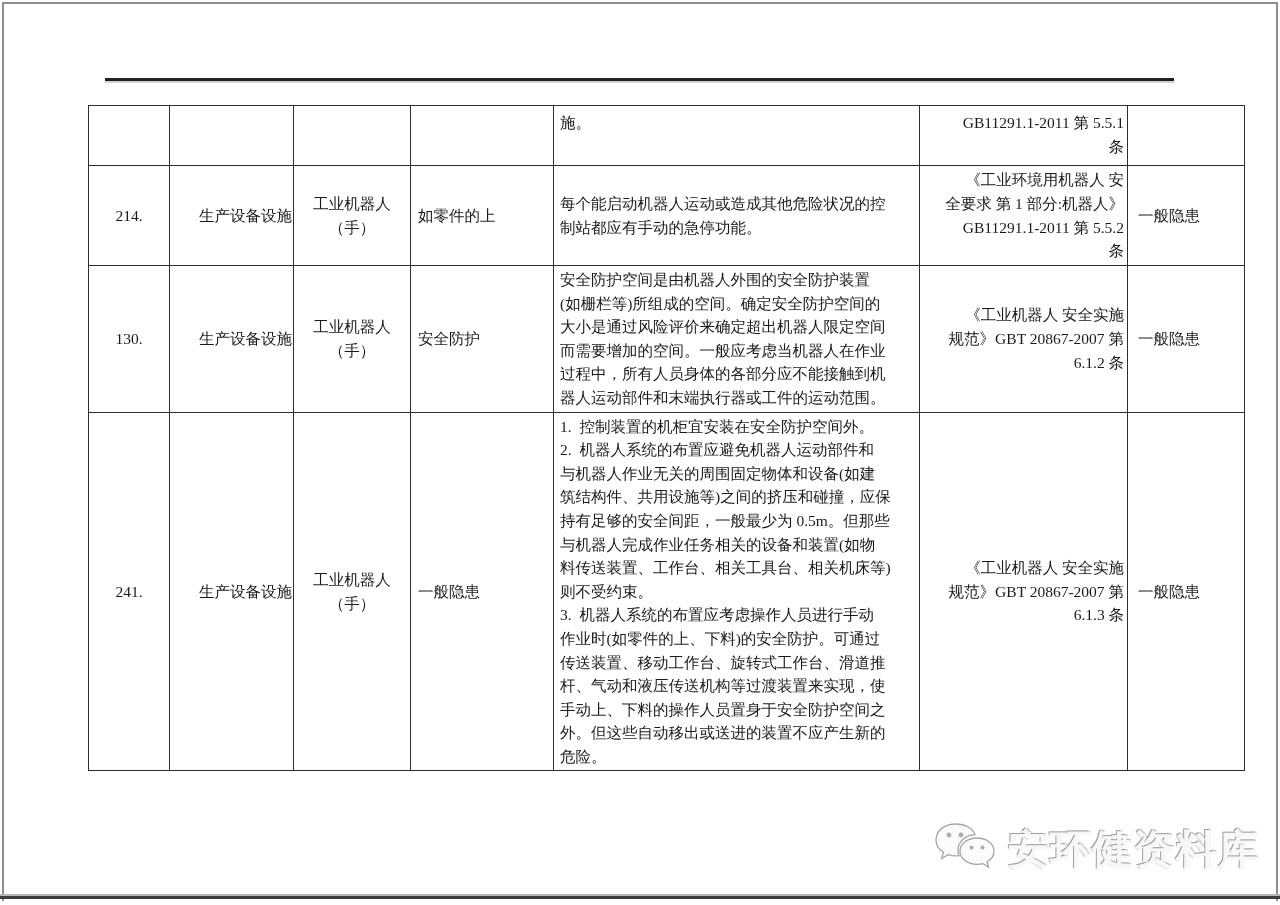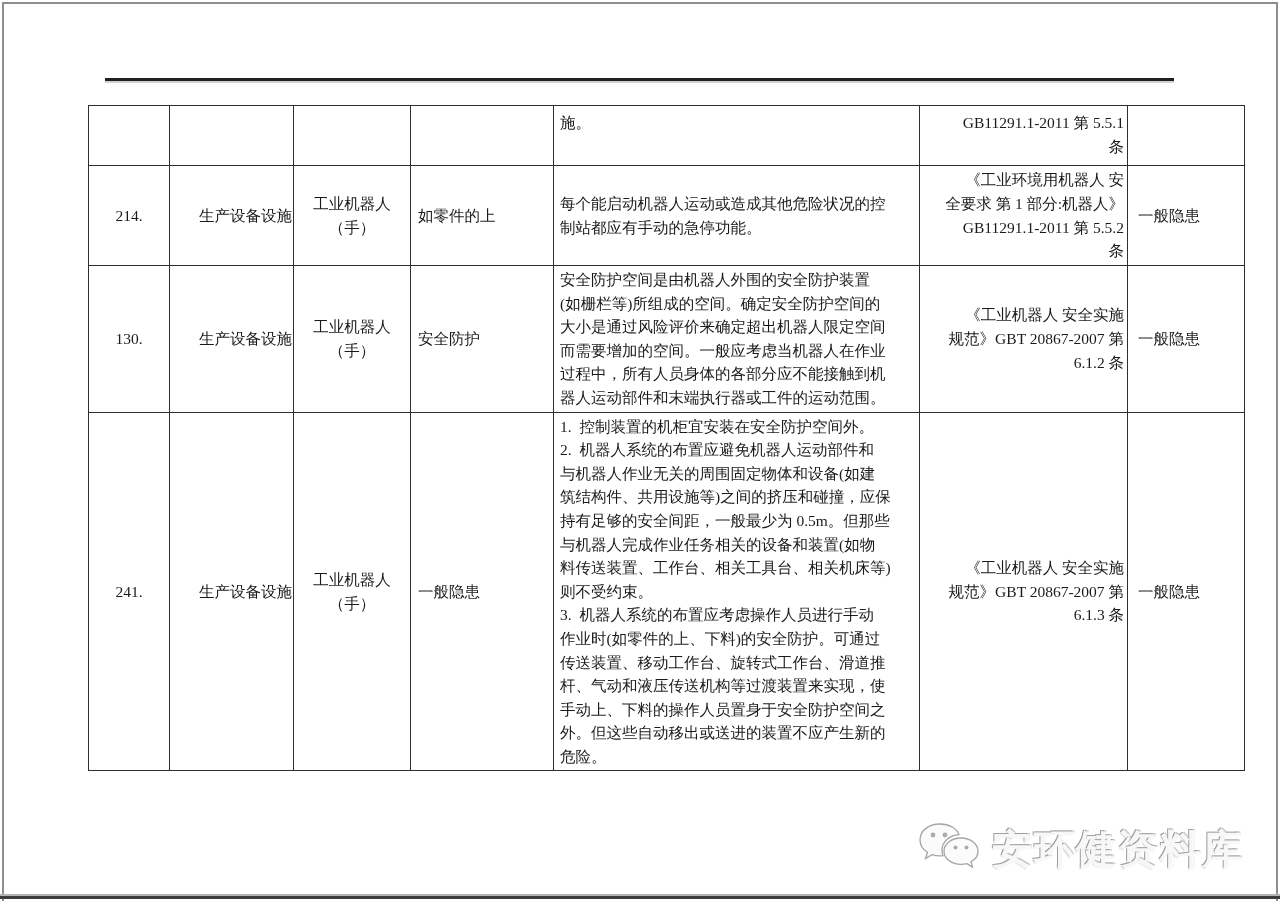--- a/index.html
+++ b/index.html
@@ -49,21 +49,21 @@
   tr.row-0 td{height:52px;vertical-align:top;}
   tr.row-0 td.c-desc,tr.row-0 td.c-std{padding-top:5px;}
   tr.row-1 td{height:95px;}
   tr.row-2 td{height:141px;}
   tr.row-3 td{height:352px;}
   tr.row-4 td{height:20px;vertical-align:top;line-height:20px;}
   tr.row-4 td.c-std{line-height:20px;}
 
   
   .watermark{
-    position:absolute;top:818px;right:36px;height:62px;
+    position:absolute;top:818px;right:20px;height:62px;
     display:flex;align-items:center;gap:10px;
     user-select:none;
   }
   .watermark .wm-text{
     font-size:40px;font-weight:bold;letter-spacing:2px;
     color:#f7f7f7;
     text-shadow:-1px -1px 0 #9f9f9f, 1px 1px 0 #ffffff, 1px -1px 0 #c9c9c9, -1px 1px 0 #e3e3e3;
     font-family:"Liberation Sans","DejaVu Sans",sans-serif;
   }
   .watermark svg{display:block;}

